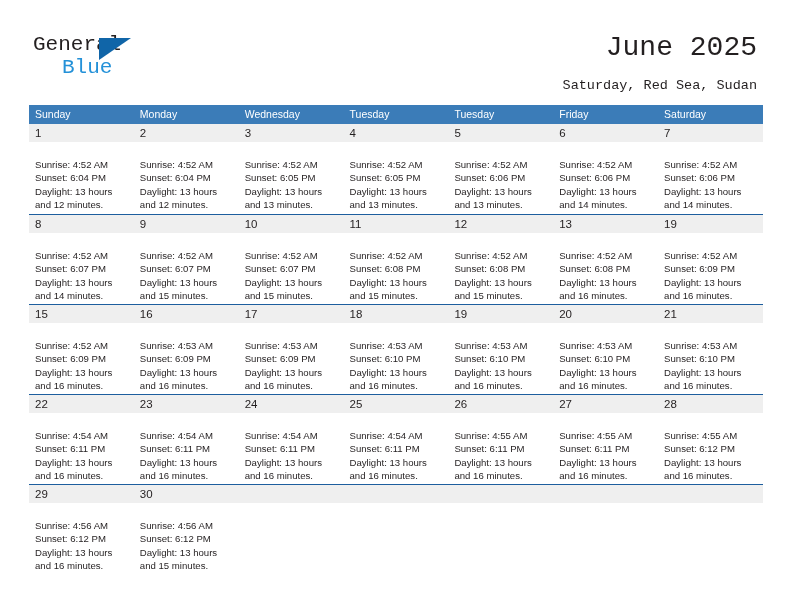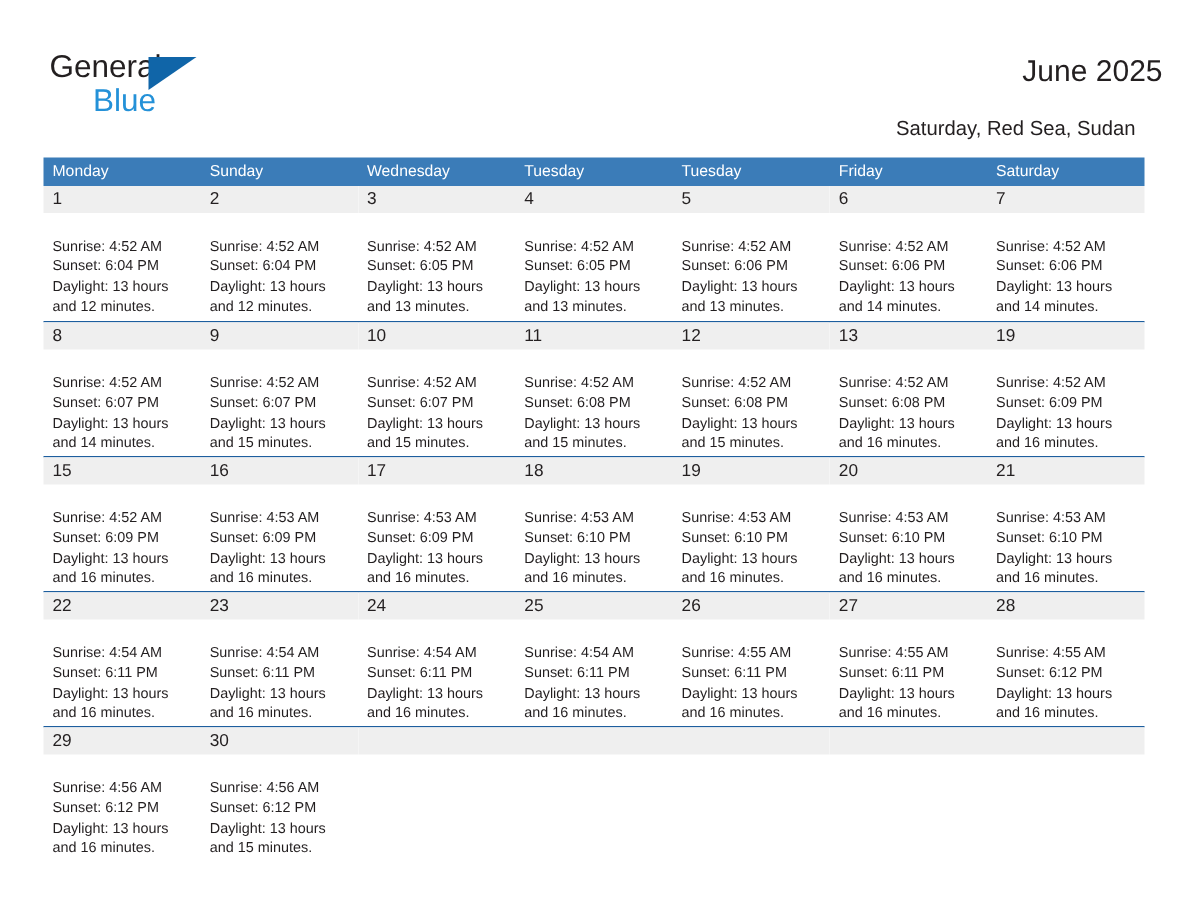--- a/index.html
+++ b/index.html
@@ -22,20 +22,21 @@
     box-sizing: border-box;
   }
 
   
   .header {
     position: absolute;
     left: 0;
     top: 0;
     width: 792px;
     height: 100px;
+    font-family: Liberation Mono, monospace;
   }
   .logo {
     position: absolute;
     left: 33px;
     top: 33px;
     width: 130px;
     height: 48px;
   }
   .logo-row1 {
     position: absolute;
@@ -60,23 +61,23 @@
     position: absolute;
     left: 29px;
     top: 23px;
     font-size: 21px;
     color: #2491d8;
     line-height: 24px;
     white-space: nowrap;
   }
   .title {
     position: absolute;
-    right: 17px;
+    right: 35px;
     top: 31px;
-    font-size: 20px;
+    font-size: 28px;
     color: #231f20;
     line-height: 34px;
     white-space: nowrap;
     text-align: right;
   }
   .subtitle {
     position: absolute;
     right: 35px;
     top: 78px;
     font-size: 13.5px;
@@ -165,22 +166,22 @@
       <div class="logo-row1">General</div>
       <div class="logo-tri"></div>
       <div class="logo-row2">Blue</div>
     </div>
     <div class="title">June 2025</div>
     <div class="subtitle">Saturday, Red Sea, Sudan</div>
   </div>
 
   <div class="calendar">
     <div class="dow-row">
+      <div class="dow">Sunday</div>
       <div class="dow">Monday</div>
-      <div class="dow">Sunday</div>
       <div class="dow">Wednesday</div>
       <div class="dow">Tuesday</div>
       <div class="dow">Tuesday</div>
       <div class="dow">Friday</div>
       <div class="dow">Saturday</div>
     </div>
 
     <div id="weeks-container">
         <div class="week">
           <div class="week-inner">

